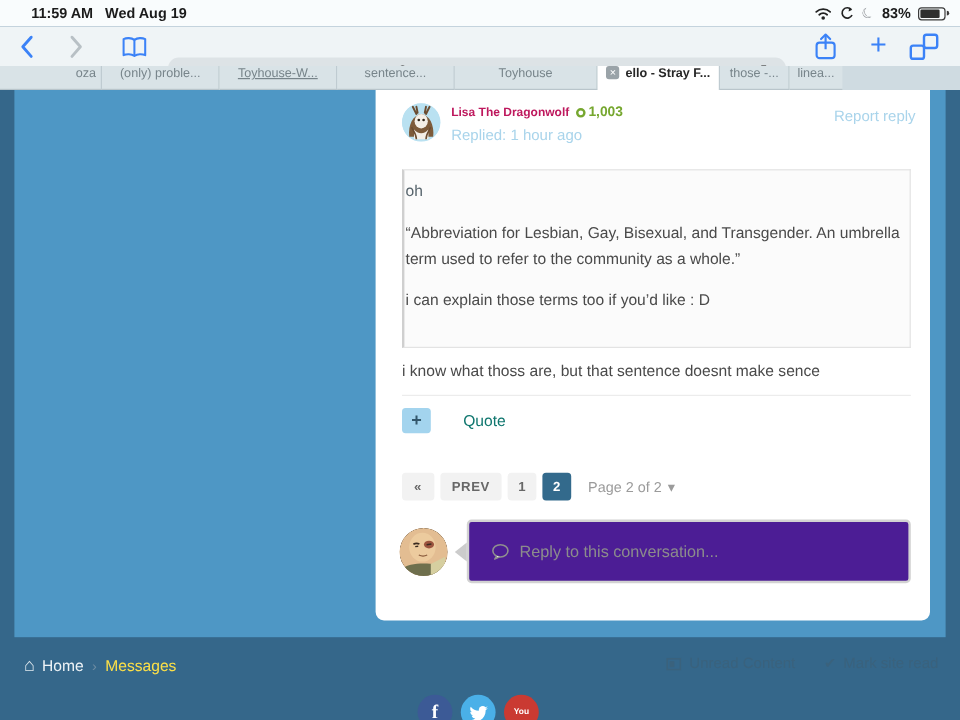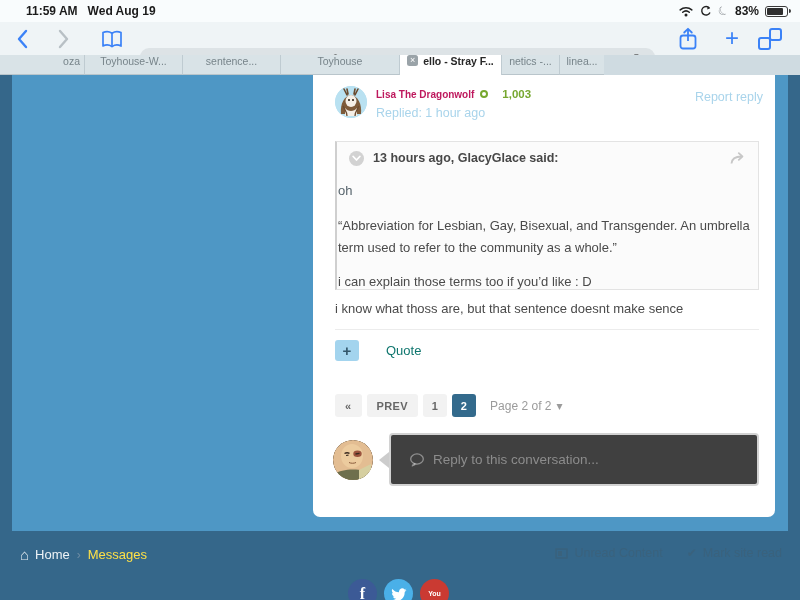--- a/index.html
+++ b/index.html
@@ -32,35 +32,35 @@
   .tabs-icon .sq { position:absolute; width:13px; height:13px; border:2px solid #3b82f7; border-radius:3px; }
   .tabs-icon .back { right:0; top:0; }
   .tabs-icon .front { left:0; bottom:0; background:#eff4f6; }
 
   
   .tab-bar { position:absolute; left:0; top:55px; width:800px; height:20px; background:#cfdbe1; display:flex; }
   .tab { height:20px; display:flex; justify-content:center; gap:5px;
     font-size:10.5px; color:#77848a; background:#d9e3e7; border-right:1px solid #bfcbd1; border-bottom:1px solid #b9c5cb;
     overflow:hidden; white-space:nowrap; }
   .tab.active { background:#ffffff; color:#272727; font-weight:700; border-bottom:none; }
-  .t0{width:85px; justify-content:flex-end; padding-right:4px;} .t1{width:98px;} .t2{width:98px;} .t3{width:98px;}
+  .t0{width:85px; justify-content:flex-end; padding-right:4px;} .t1{width:98px;} .t2{width:98px;text-decoration:underline;} .t3{width:98px;}
   .t4{width:98px;} .t5{width:119px;} .t6{width:102px;} .t7{width:58px;} .t8{width:44px; border-right:none;}
   .tab-close { width:11px; height:11px; border-radius:2.5px; background:#9aa3a8; color:#fff; font-size:9px; line-height:11px;
     text-align:center; font-weight:400; flex:0 0 auto; }
 
   
   .page { position:absolute; left:0; top:75px; width:800px; height:525px; background:#35678a; }
   .page-light { position:absolute; left:12px; top:0; width:776px; height:456px; background:#4e97c5; }
 
   .panel { position:absolute; left:313px; top:75px; width:462px; height:442px; background:#ffffff; border-radius:0 0 7px 7px; }
 
   .avatar1 { position:absolute; left:22px; top:11px; width:32px; height:32px; border-radius:50%; background:#b9e1f1; overflow:hidden; }
   .name-row { position:absolute; left:63px; top:13px; display:flex; align-items:center; gap:6px; }
   .author { font-size:10px; font-weight:700; color:#be185d; }
-  .rep { display:flex; align-items:center; gap:14px; font-size:11.5px; font-weight:700; color:#76a72f; }
+  .rep { display:flex; align-items:center; gap:2px; font-size:11.5px; font-weight:700; color:#76a72f; }
   .rep-icon { width:8px; height:8px; border:2px solid #76a72f; border-radius:50%; }
   .replied { position:absolute; left:63px; top:31px; font-size:12.5px; color:#a9d4eb; }
   .report { position:absolute; right:12px; top:15px; font-size:12.5px; color:#a9d4eb; }
 
   .quote { position:absolute; left:22px; right:16px; top:66px; height:149px; background:#fbfbfb;
     border:1px solid #e3e3e3; border-left:2px solid #cfcfcf; }
   .q-header { height:32px; display:flex; align-items:center; gap:9px; padding:0 12px; }
   .q-toggle { width:15px; height:15px; border-radius:50%; background:#d2d2d2; display:flex; align-items:center; justify-content:center; flex:0 0 auto; }
   .q-title { font-size:12.5px; font-weight:700; color:#474747; }
   .q-share { margin-left:auto; }
@@ -78,21 +78,21 @@
   .pagination { position:absolute; left:22px; top:319px; display:flex; align-items:center; gap:5px; }
   .pg-btn { height:23px; padding:0 10px; background:#f2f2f2; border-radius:3px; font-size:11px; font-weight:700; color:#676767;
     display:flex; align-items:center; justify-content:center; letter-spacing:.4px; }
   .pg-num { width:24px; padding:0; }
   .pg-active { background:#336a8c; color:#ffffff; }
   .pg-summary { margin-left:9px; font-size:12px; color:#9b9b9b; display:flex; gap:5px; align-items:center; }
 
   .reply-row { position:absolute; left:20px; right:16px; top:358px; display:flex; align-items:center; }
   .avatar2 { width:40px; height:40px; border-radius:50%; background:#ecc79c; overflow:hidden; flex:0 0 auto; }
   .tail { width:0; height:0; border-top:8px solid transparent; border-bottom:8px solid transparent; border-right:10px solid #cccccc; margin-left:6px; }
-  .reply-input { flex:1; height:53px; border:2px solid #d2d2d2; border-radius:4px; background:#404040;
+  .reply-input { flex:1; height:53px; border:2px solid #d2d2d2; border-radius:4px; background:#4c1d95;
     display:flex; align-items:center; gap:8px; padding-left:18px; }
   .placeholder { font-size:13.5px; color:#8c8c8c; }
 
   
   .breadcrumb { position:absolute; left:20px; top:546px; display:flex; align-items:center; gap:7px; font-size:13px; }
   .crumb-home { color:#eef3f6; display:flex; align-items:center; gap:6px; }
   .home-glyph { font-size:15px; color:#dfe8ee; }
   .crumb-sep { color:#6d8ca3; font-size:12px; }
   .crumb-msg { color:#fde047; }
   .footer-actions { position:absolute; right:18px; top:546px; display:flex; align-items:center; gap:24px;
@@ -180,35 +180,38 @@
   <div class="tabs-icon">
     <span class="sq back"></span>
       <span class="sq front"></span>
   </div>
 </div>
 
 <div class="tab-bar">
   <div class="tab t0">
       <span>oza</span>
     </div>
+  <div class="tab t1">
+      <span>(only) proble...</span>
+    </div>
   <div class="tab t2">
       <span>Toyhouse-W...</span>
     </div>
   <div class="tab t3">
       <span>sentence...</span>
     </div>
   <div class="tab t5">
       <span>Toyhouse</span>
     </div>
   <div class="tab t6 active">
     <span class="tab-close">×</span>
     <span>ello - Stray F...</span>
   </div>
   <div class="tab t7">
-      <span>netics -...</span>
+      <span>those -...</span>
     </div>
   <div class="tab t8">
       <span>linea...</span>
     </div>
 </div>
 
 <div class="page">
   <div class="page-light"></div>
 </div>
 
@@ -231,34 +234,20 @@
     <span class="author">Lisa The Dragonwolf</span>
     <span class="rep">
       <span class="rep-icon"></span>
       <span>1,003</span>
     </span>
   </div>
   <div class="replied">Replied: 1 hour ago</div>
   <div class="report">Report reply</div>
 
   <div class="quote">
-    <div class="q-header">
-      <span class="q-toggle">
-        <svg width="9" height="7" viewBox="0 0 9 7">
-            <path d="M1.2 1.5 L4.5 5 L7.8 1.5" stroke="#fff" stroke-width="1.8" fill="none" stroke-linecap="round" stroke-linejoin="round"></path>
-          </svg>
-      </span>
-      <span class="q-title">13 hours ago, GlacyGlace said:</span>
-      <span class="q-share">
-        <svg width="17" height="13" viewBox="0 0 17 13">
-          <path d="M2.5 11.5 Q3 4.5 12.5 4.5" stroke="#c7c7c7" stroke-width="1.8" fill="none"></path>
-          <path d="M9.8 1.2 L13.4 4.5 L9.8 7.8" stroke="#c7c7c7" stroke-width="1.8" fill="none" stroke-linecap="round" stroke-linejoin="round"></path>
-        </svg>
-      </span>
-    </div>
     <div class="q-body">
       <div class="q-line1">oh</div>
       <div class="q-line2">“Abbreviation for Lesbian, Gay, Bisexual, and Transgender. An umbrella term used to refer to the community as a whole.”</div>
       <div class="q-line3">i can explain those terms too if you’d like : D</div>
     </div>
   </div>
 
   <div class="reply-text">i know what thoss are, but that sentence doesnt make sence</div>
   <div class="divider"></div>
 

